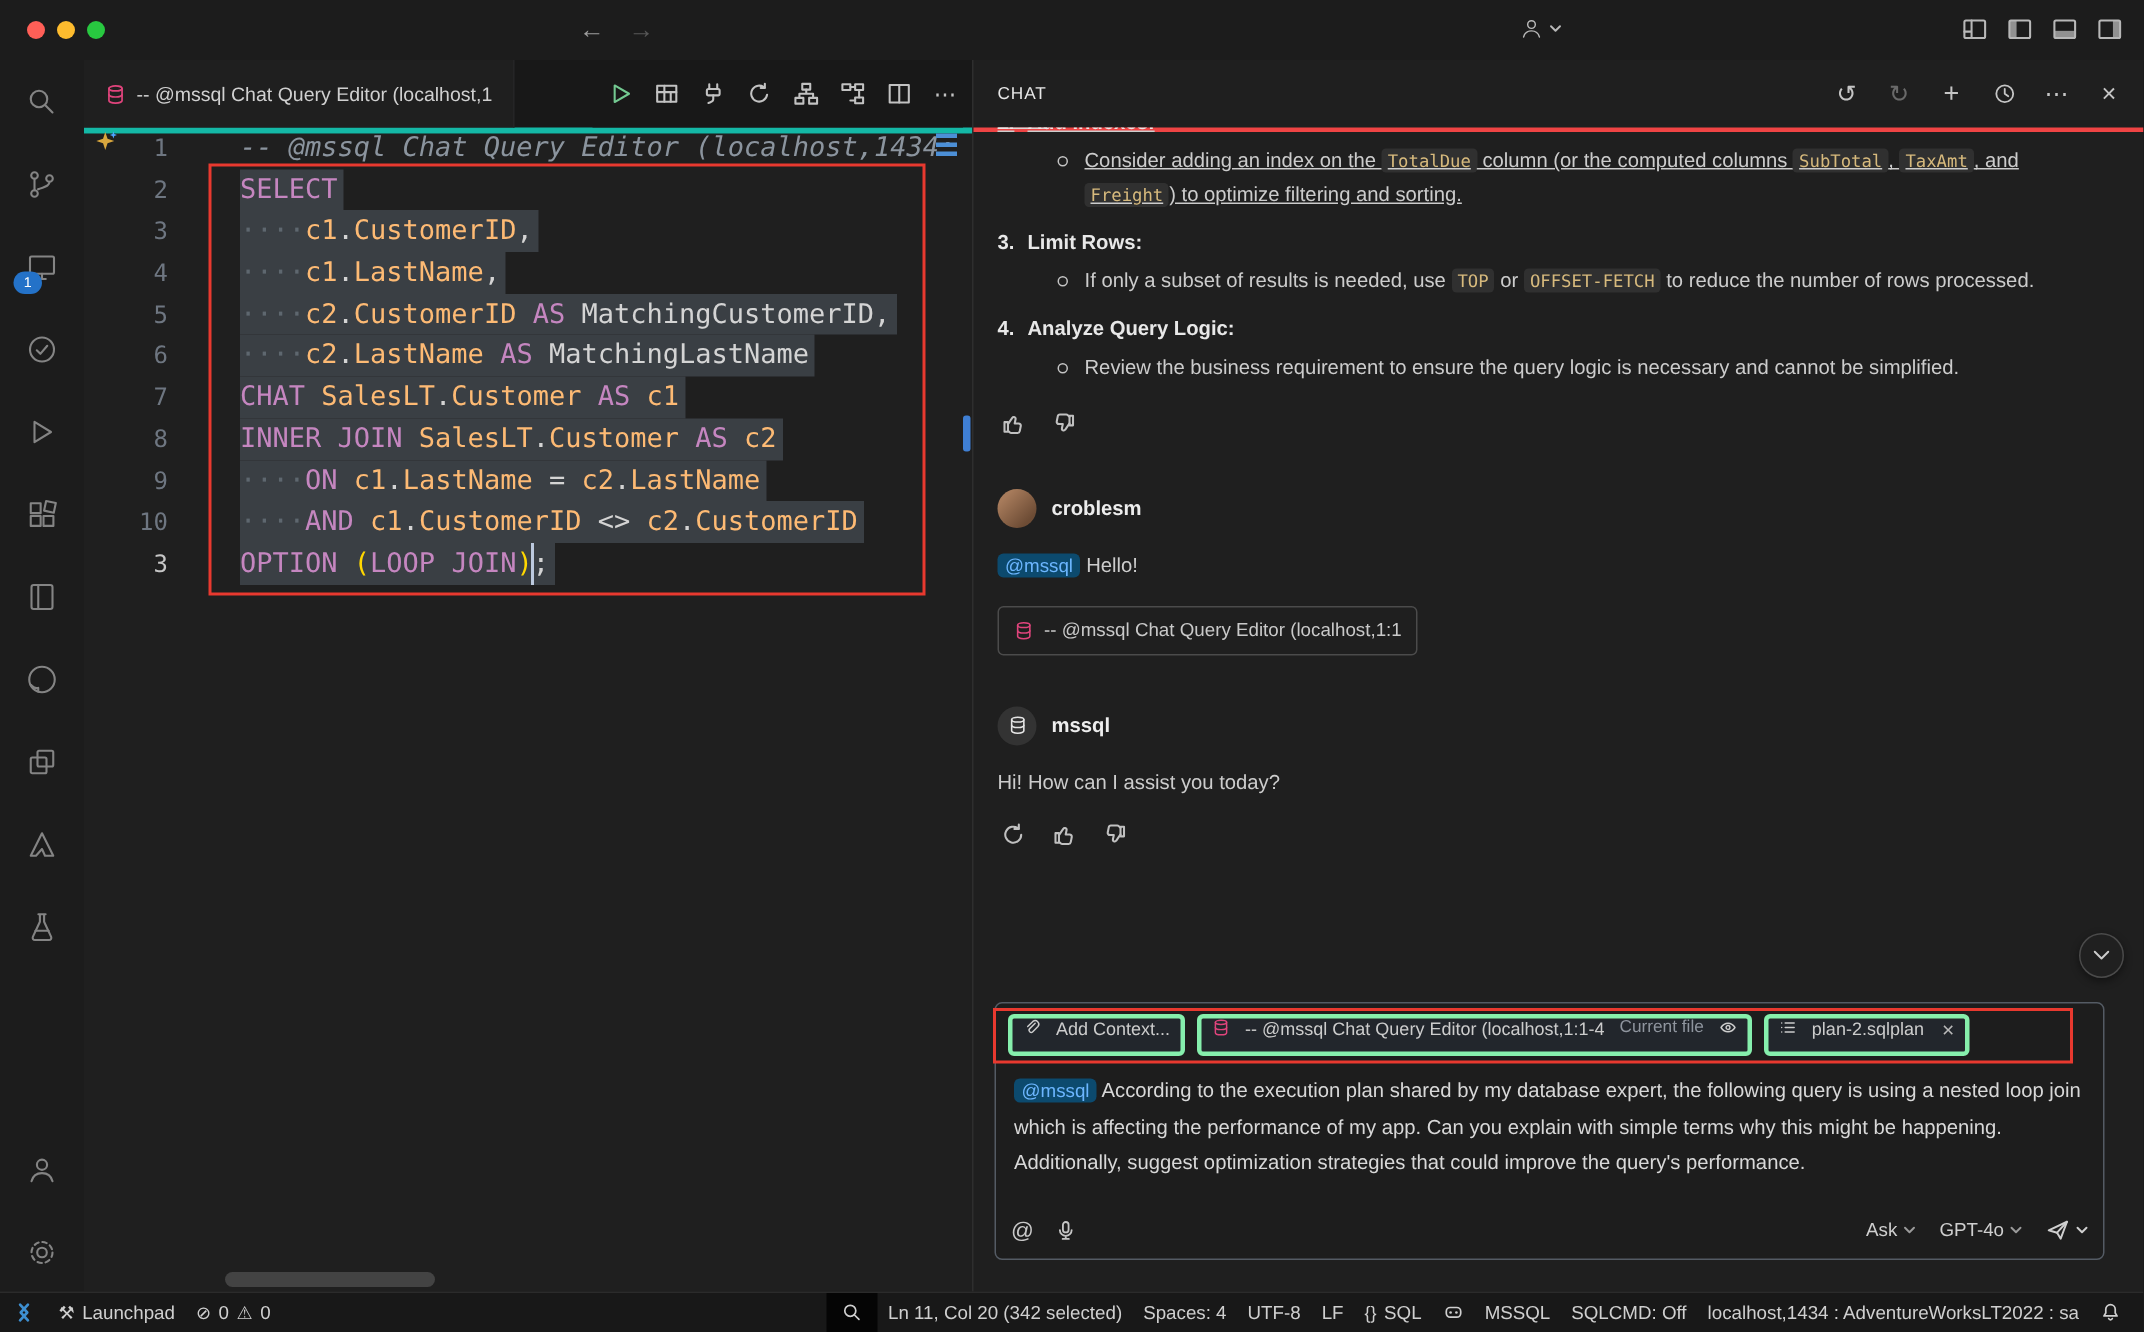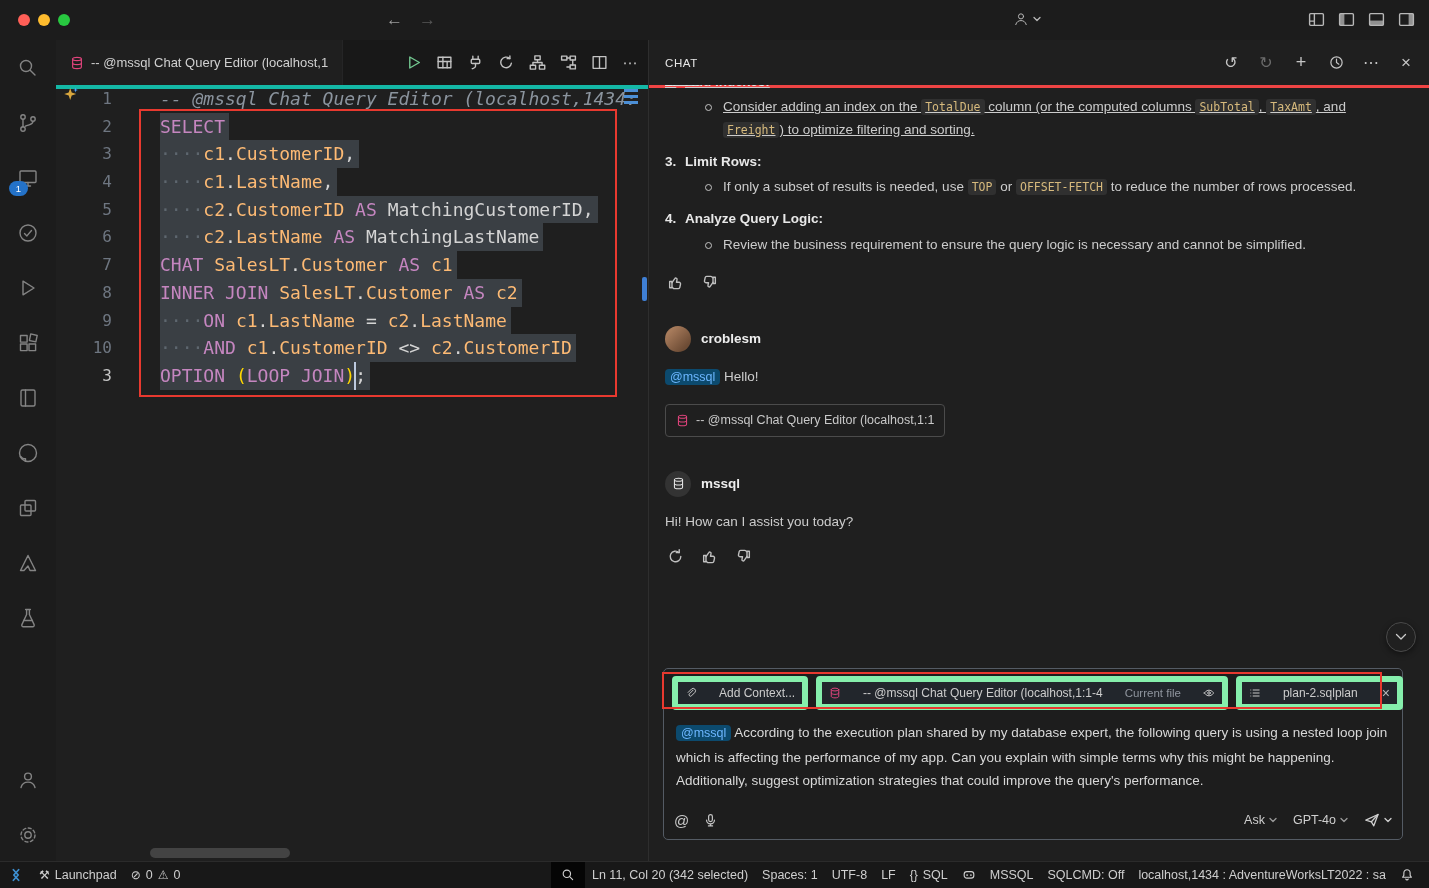--- a/index.html
+++ b/index.html
@@ -83,21 +83,21 @@
   .msg-text{margin-top:14px;}
   .mention{background:#0c4a6e;color:#6cb6ff;padding:1px 5px;border-radius:4px;font-size:12.5px;}
   .attach-chip{display:inline-flex;align-items:center;gap:7px;margin-top:16px;border:1px solid #4b4b4b;border-radius:4px;padding:4px 10px;font-size:12.5px;color:#c9c9c9;}
   .attach-chip .ic{width:13px;height:13px;}
   .fab{position:absolute;left:737px;top:582px;width:28px;height:28px;border-radius:50%;background:#202020;border:1px solid #4a4a4a;display:flex;align-items:center;justify-content:center;color:#ccc;box-shadow:0 2px 6px rgba(0,0,0,.45);}
   .fab .ic{width:12px;height:12px;}
 
   
   .input-box{position:absolute;left:14px;top:628px;width:740px;height:172px;border:1px solid #545b64;border-radius:5px;background:#1d1d1d;box-sizing:border-box;}
   .chip-row{display:flex;gap:8px;padding:7px 8px;align-items:center;}
-  .chip{display:inline-flex;align-items:center;gap:22px;height:22px;padding:0 7px;border:6px solid #86efac;background:#22262c;border-radius:4px;font-size:12px;color:#ccc;white-space:nowrap;}
+  .chip{display:inline-flex;gap:10px;height:22px;padding:0 7px;border:3px solid #86efac;background:#22262c;border-radius:4px;font-size:12px;color:#ccc;white-space:nowrap;}
   .chip .ic{width:12px;height:12px;}
   .chip-suffix{color:#8f959e;font-size:11.5px;}
   .chip-close{font-size:14px;color:#b8b8b8;margin-left:2px;line-height:1;}
   .input-text{padding:4px 12px 0;line-height:23.5px;font-size:13.5px;color:#d8d8d8;}
   .input-controls{position:absolute;left:10px;right:10px;bottom:5px;height:28px;display:flex;align-items:center;gap:14px;color:#c5c5c5;}
   .at-glyph{font-size:15px;color:#c8c8c8;}
   .ic-right{margin-left:auto;display:flex;align-items:center;gap:16px;font-size:12.5px;color:#cfcfcf;}
   .dd{display:flex;align-items:center;gap:4px;}
   .dd .ic{width:8px;height:6px;color:#9a9a9a;}
   .sendgrp{display:flex;align-items:center;gap:4px;}
@@ -635,21 +635,21 @@
   <div class="sb-right">
     <span class="sb-item sb-mag">
         <span class="ic">
           <svg viewBox="0 0 16 16">
             <circle cx="6.7" cy="6.7" r="4.2"></circle>
             <path d="M9.9 9.9l3.4 3.4"></path>
           </svg>
         </span>
       </span>
     <span class="sb-item">Ln 11, Col 20 (342 selected)</span>
-    <span class="sb-item">Spaces: 1</span>
+    <span class="sb-item">Spaces: 4</span>
     <span class="sb-item">UTF-8</span>
     <span class="sb-item">LF</span>
     <span class="sb-item">
         <span class="sb-glyph">{}</span>
         <span>SQL</span>
       </span>
     <span class="sb-item">
         <span class="ic">
           <svg viewBox="0 0 16 16">
             <path d="M2.5 7.2a3 3 0 0 1 3-3h5a3 3 0 0 1 3 3v1.4a3 3 0 0 1-3 3h-5a3 3 0 0 1-3-3z"></path>

